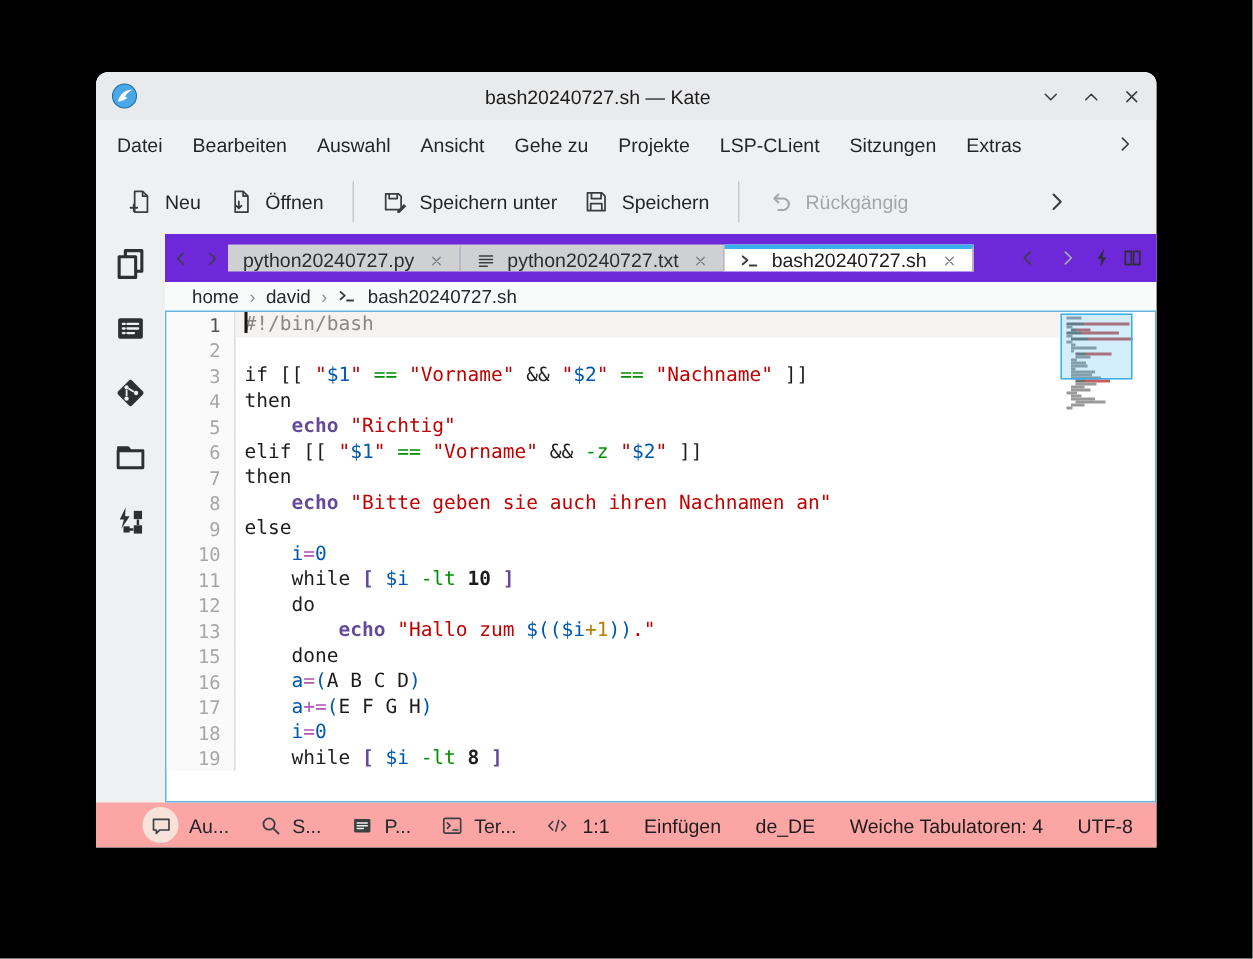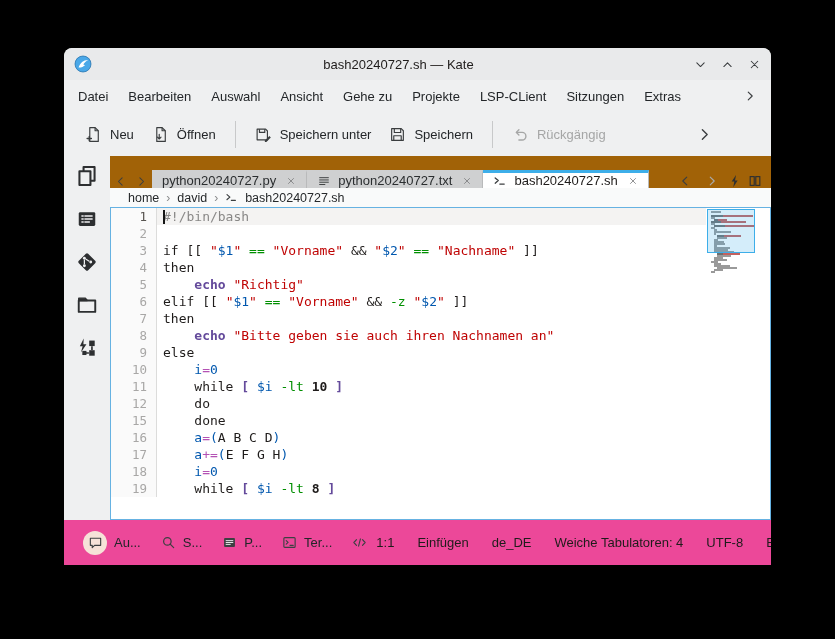--- a/index.html
+++ b/index.html
@@ -27,21 +27,21 @@
   .tb-sep{width:1px;height:27px;background:#c8c9ca;margin:0 10px}
   .toolbar .overflow{margin-left:auto;margin-right:46px;color:#3b3e40}
   
   .main{flex:1;display:flex;min-height:0}
   .sidebar{width:46px;flex:none;display:flex;flex-direction:column;align-items:center;
            padding-top:5px;gap:13px}
   .side-btn{width:30px;height:30px;display:flex;align-items:center;justify-content:center;
             color:#2d2f31;border-radius:3px}
   .content{flex:1;display:flex;flex-direction:column;min-width:0}
   
-  .tabbar{height:32px;flex:none;background:#a16207;display:flex;align-items:flex-end}
+  .tabbar{height:32px;flex:none;background:#6d28d9;display:flex;align-items:center}
   .tab-nav{width:21px;display:flex;align-items:center;justify-content:center;color:#3b3e40}
   .tab-nav.dim{color:#a9aaab}
   .tabs{display:flex;align-items:stretch}
   .tab{display:flex;align-items:center;gap:7px;padding:0 10px;background:#cfd0d1;
        border-right:1px solid #b9babb;border-top:3px solid transparent;font-size:13px;color:#2b2e30;white-space:nowrap}
   .tab .icon{color:#3c3f41}
   .tab .tab-close{color:#7a7b7c;display:inline-flex;margin-left:3px}
   .tab.active{background:#fff;border-top-color:#3daee9;color:#1f1c1b}
   .tab-right{margin-left:auto;display:flex;align-items:center;gap:6px;padding:0 9px;color:#2d2f31}
   
@@ -72,21 +72,21 @@
   .tok-br{color:#644a9b;font-weight:bold}
   .tok-ar{color:#b08000}
   
   .minimap{position:absolute;top:0;right:0;bottom:0;width:56px;background:#fff;padding:3px 4px}
   .mini-row{height:2px;display:flex}
   .mini-bar{height:1.5px;background:#9a9a9a}
   .mini-bar.s{background:linear-gradient(90deg,#6f6f6f 0 28%,#c4615e 28% 100%)}
   .mini-viewport{position:absolute;top:1px;left:1px;width:46px;height:42px;
                  background:rgba(61,174,233,.22);border:1px solid #3daee9}
   
-  .statusbar{height:45px;flex:none;background:#ec4899;display:flex;align-items:center;padding:0 10px}
+  .statusbar{height:30px;flex:none;background:#fca5a5;display:flex;align-items:center;padding:0 22px}
   .sb-left{display:flex;align-items:center;gap:2px}
   .sb-item{display:flex;align-items:center;gap:7px;padding:4px 9px;border-radius:3px;color:#232629}
   .sb-item .icon{color:#3d4042}
   .icon-hl{background:#f6e2d8;border-radius:50%;width:24px;height:24px;display:flex;
            align-items:center;justify-content:center}
   .sb-right{margin-left:auto;display:flex;align-items:center;gap:23px;padding-right:6px}
   .sb-text{white-space:nowrap;color:#1f1c1b}
   
   .icon{display:inline-flex;align-items:center;justify-content:center}
   .icon svg{display:block}
@@ -359,20 +359,21 @@
             <div class="code-line"><span class="ln">3</span><span class="text"><span class="tok-kw">if</span><span class="tok-df"> </span><span class="tok-kw">[[</span><span class="tok-df"> </span><span class="tok-str">"</span><span class="tok-var">$1</span><span class="tok-str">"</span><span class="tok-df"> </span><span class="tok-op">==</span><span class="tok-df"> </span><span class="tok-str">"Vorname"</span><span class="tok-df"> </span><span class="tok-kw">&amp;&amp;</span><span class="tok-df"> </span><span class="tok-str">"</span><span class="tok-var">$2</span><span class="tok-str">"</span><span class="tok-df"> </span><span class="tok-op">==</span><span class="tok-df"> </span><span class="tok-str">"Nachname"</span><span class="tok-df"> </span><span class="tok-kw">]]</span></span></div>
             <div class="code-line"><span class="ln">4</span><span class="text"><span class="tok-kw">then</span></span></div>
             <div class="code-line"><span class="ln">5</span><span class="text"><span class="tok-df">    </span><span class="tok-fn">echo</span><span class="tok-df"> </span><span class="tok-str">"Richtig"</span></span></div>
             <div class="code-line"><span class="ln">6</span><span class="text"><span class="tok-kw">elif</span><span class="tok-df"> </span><span class="tok-kw">[[</span><span class="tok-df"> </span><span class="tok-str">"</span><span class="tok-var">$1</span><span class="tok-str">"</span><span class="tok-df"> </span><span class="tok-op">==</span><span class="tok-df"> </span><span class="tok-str">"Vorname"</span><span class="tok-df"> </span><span class="tok-kw">&amp;&amp;</span><span class="tok-df"> </span><span class="tok-op">-z</span><span class="tok-df"> </span><span class="tok-str">"</span><span class="tok-var">$2</span><span class="tok-str">"</span><span class="tok-df"> </span><span class="tok-kw">]]</span></span></div>
             <div class="code-line"><span class="ln">7</span><span class="text"><span class="tok-kw">then</span></span></div>
             <div class="code-line"><span class="ln">8</span><span class="text"><span class="tok-df">    </span><span class="tok-fn">echo</span><span class="tok-df"> </span><span class="tok-str">"Bitte geben sie auch ihren Nachnamen an"</span></span></div>
             <div class="code-line"><span class="ln">9</span><span class="text"><span class="tok-kw">else</span></span></div>
             <div class="code-line"><span class="ln">10</span><span class="text"><span class="tok-df">    </span><span class="tok-var">i</span><span class="tok-asg">=</span><span class="tok-var">0</span></span></div>
             <div class="code-line"><span class="ln">11</span><span class="text"><span class="tok-df">    </span><span class="tok-kw">while</span><span class="tok-df"> </span><span class="tok-br">[</span><span class="tok-df"> </span><span class="tok-var">$i</span><span class="tok-df"> </span><span class="tok-op">-lt</span><span class="tok-df"> </span><span class="tok-num">10</span><span class="tok-df"> </span><span class="tok-br">]</span></span></div>
             <div class="code-line"><span class="ln">12</span><span class="text"><span class="tok-df">    </span><span class="tok-kw">do</span></span></div>
+            <div class="code-line"><span class="ln">13</span><span class="text"><span class="tok-df">        </span><span class="tok-fn">echo</span><span class="tok-df"> </span><span class="tok-str">"Hallo zum </span><span class="tok-var">$(($i</span><span class="tok-ar">+1</span><span class="tok-var">))</span><span class="tok-str">."</span></span></div>
             <div class="code-line"><span class="ln">15</span><span class="text"><span class="tok-df">    </span><span class="tok-kw">done</span></span></div>
             <div class="code-line"><span class="ln">16</span><span class="text"><span class="tok-df">    </span><span class="tok-var">a</span><span class="tok-asg">=</span><span class="tok-var">(</span><span class="tok-df">A B C D</span><span class="tok-var">)</span></span></div>
             <div class="code-line"><span class="ln">17</span><span class="text"><span class="tok-df">    </span><span class="tok-var">a</span><span class="tok-asg">+=</span><span class="tok-var">(</span><span class="tok-df">E F G H</span><span class="tok-var">)</span></span></div>
             <div class="code-line"><span class="ln">18</span><span class="text"><span class="tok-df">    </span><span class="tok-var">i</span><span class="tok-asg">=</span><span class="tok-var">0</span></span></div>
             <div class="code-line"><span class="ln">19</span><span class="text"><span class="tok-df">    </span><span class="tok-kw">while</span><span class="tok-df"> </span><span class="tok-br">[</span><span class="tok-df"> </span><span class="tok-var">$i</span><span class="tok-df"> </span><span class="tok-op">-lt</span><span class="tok-df"> </span><span class="tok-num">8</span><span class="tok-df"> </span><span class="tok-br">]</span></span></div>
           </div>
         <div class="minimap">
           <div>
               <div class="mini-row">
                 <div class="mini-bar" style="margin-left: 1px; width: 9.9px;"></div>

